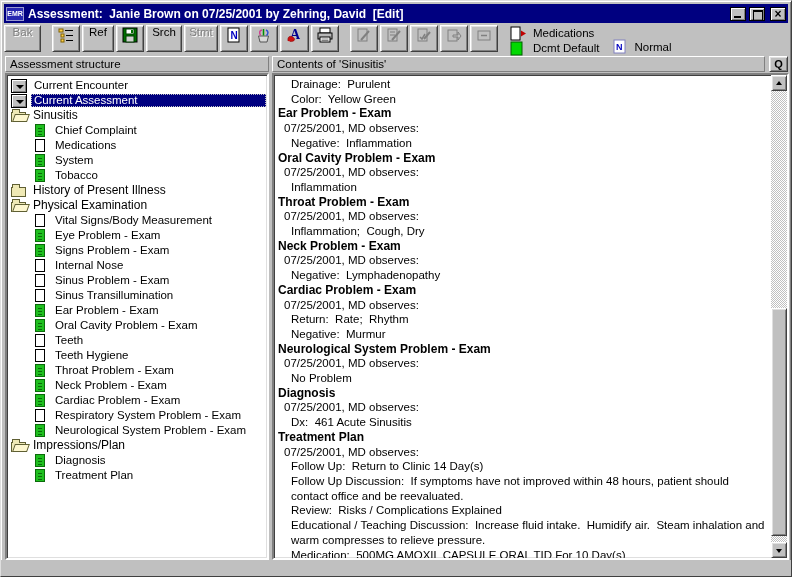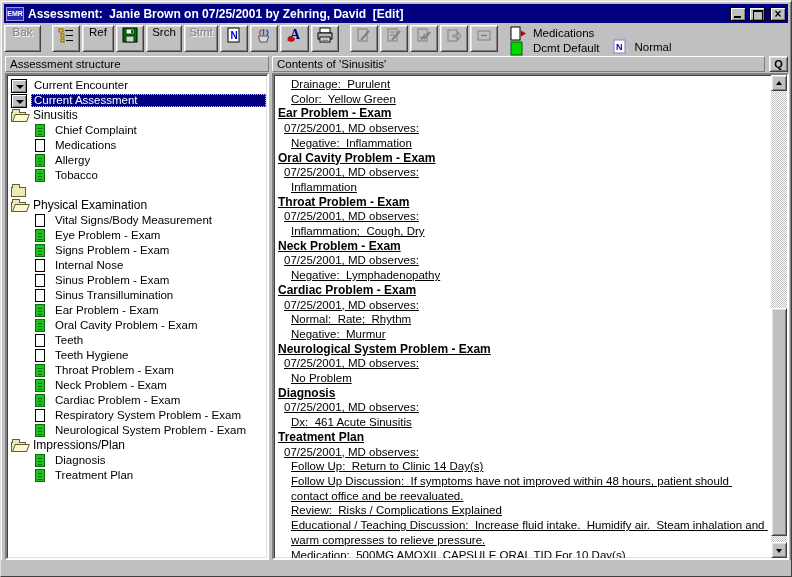--- a/index.html
+++ b/index.html
@@ -93,21 +93,21 @@
   .icon-doc-white,.icon-doc-green{width:10px;height:13px;background:#fff;border:1px solid #000;margin-left:2px;margin-right:7px;}
   .icon-doc-green{background:#1fbf1f;border-color:#0a6b0a;}
   .icon-doc-green::after{content:'';position:absolute;left:2px;right:2px;top:3px;height:8px;
     background:repeating-linear-gradient(#0a6b0a 0 1px,transparent 1px 3px);}
   .icon-folder-closed,.icon-folder-open{width:15px;height:10px;margin-top:3px;background:#efe9b5;border:1px solid #5f5f33;}
   .icon-folder-closed::before,.icon-folder-open::before{content:'';position:absolute;top:-4px;left:0;width:6px;height:3px;
     background:#efe9b5;border:1px solid #5f5f33;border-bottom:none;}
   .icon-folder-open::after{content:'';position:absolute;bottom:-1px;left:0;width:13px;height:6px;
     background:#fdf7cf;border:1px solid #5f5f33;transform:skewX(-20deg);transform-origin:bottom left;}
   
-  .content{position:absolute;top:0;left:0;right:16px;bottom:0;padding:2px 4px 0 0;overflow:hidden;text-decoration:underline;}
+  .content{position:absolute;top:0;left:0;right:16px;bottom:0;padding:2px 4px 0 0;overflow:hidden;}
   .content-line{white-space:pre-wrap;line-height:14.7px;padding-left:4px;}
   .content-line.ind1{padding-left:10px;}
   .content-line.ind2{padding-left:17px;}
   .content-line.bold{font-weight:bold;font-size:12px;}
   
   .scrollbar{position:absolute;top:0;right:0;bottom:0;width:16px;
     background:conic-gradient(#fff 25%, #c0c0c0 0 50%, #fff 0 75%, #c0c0c0 0);background-size:2px 2px;}
   .sb-btn{position:absolute;left:0;width:16px;height:16px;background:#c0c0c0;border:1px solid #404040;
     border-top-color:#fff;border-left-color:#fff;
     box-shadow:inset 1px 1px 0 #dfdfdf, inset -1px -1px 0 #808080;}
@@ -282,28 +282,29 @@
         <div class="tree-item ind1">
           <span class="tree-icon icon-doc-green"></span>
           <span class="tree-label">Chief Complaint</span>
         </div>
         <div class="tree-item ind1">
           <span class="tree-icon icon-doc-white"></span>
           <span class="tree-label">Medications</span>
         </div>
         <div class="tree-item ind1">
           <span class="tree-icon icon-doc-green"></span>
-          <span class="tree-label">Allergy</span>
+          <span class="tree-label">System</span>
         </div>
         <div class="tree-item ind1">
           <span class="tree-icon icon-doc-green"></span>
           <span class="tree-label">Tobacco</span>
         </div>
         <div class="tree-item bold ind0">
           <span class="tree-icon icon-folder-closed"></span>
+          <span class="tree-label">History of Present Illness</span>
         </div>
         <div class="tree-item bold ind0">
           <span class="tree-icon icon-folder-open"></span>
           <span class="tree-label">Physical Examination</span>
         </div>
         <div class="tree-item ind1">
           <span class="tree-icon icon-doc-white"></span>
           <span class="tree-label">Vital Signs/Body Measurement</span>
         </div>
         <div class="tree-item ind1">
@@ -389,21 +390,21 @@
         <div class="content-line ind1">07/25/2001, MD observes:</div>
         <div class="content-line ind2">Inflammation</div>
         <div class="content-line bold ind0">Throat Problem - Exam</div>
         <div class="content-line ind1">07/25/2001, MD observes:</div>
         <div class="content-line ind2">Inflammation;  Cough, Dry</div>
         <div class="content-line bold ind0">Neck Problem - Exam</div>
         <div class="content-line ind1">07/25/2001, MD observes:</div>
         <div class="content-line ind2">Negative:  Lymphadenopathy</div>
         <div class="content-line bold ind0">Cardiac Problem - Exam</div>
         <div class="content-line ind1">07/25/2001, MD observes:</div>
-        <div class="content-line ind2">Normal:  Rate;  Rhythm</div>
+        <div class="content-line ind2">Return:  Rate;  Rhythm</div>
         <div class="content-line ind2">Negative:  Murmur</div>
         <div class="content-line bold ind0">Neurological System Problem - Exam</div>
         <div class="content-line ind1">07/25/2001, MD observes:</div>
         <div class="content-line ind2">No Problem</div>
         <div class="content-line bold ind0">Diagnosis</div>
         <div class="content-line ind1">07/25/2001, MD observes:</div>
         <div class="content-line ind2">Dx:  461 Acute Sinusitis</div>
         <div class="content-line bold ind0">Treatment Plan</div>
         <div class="content-line ind1">07/25/2001, MD observes:</div>
         <div class="content-line ind2">Follow Up:  Return to Clinic 14 Day(s)</div>

